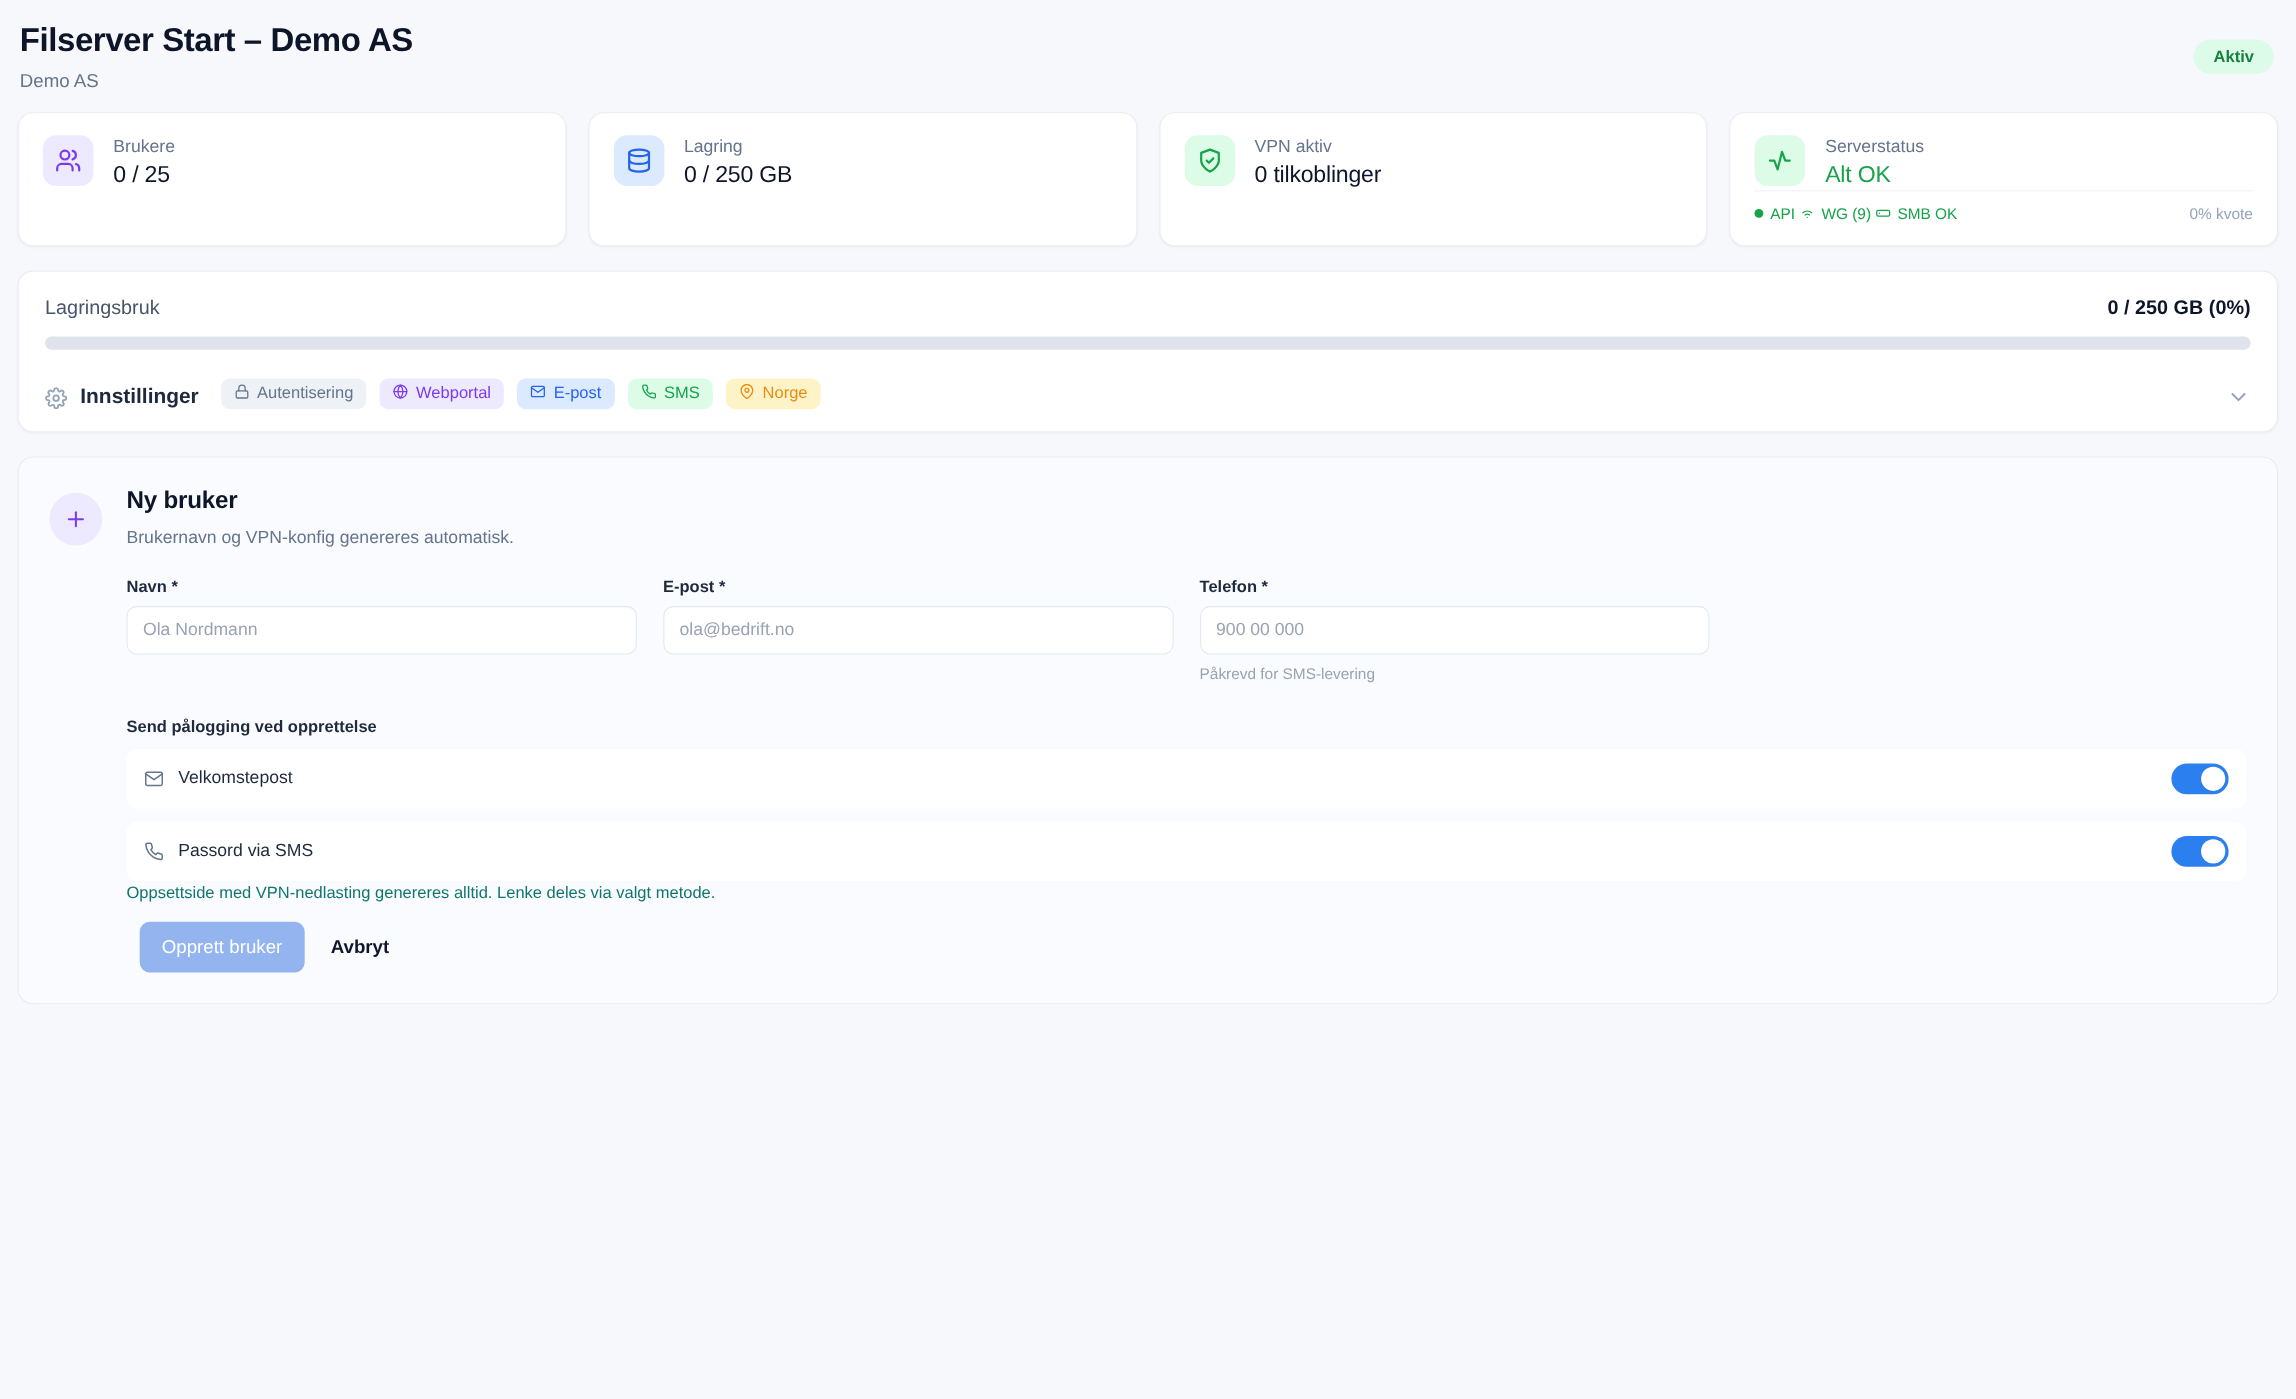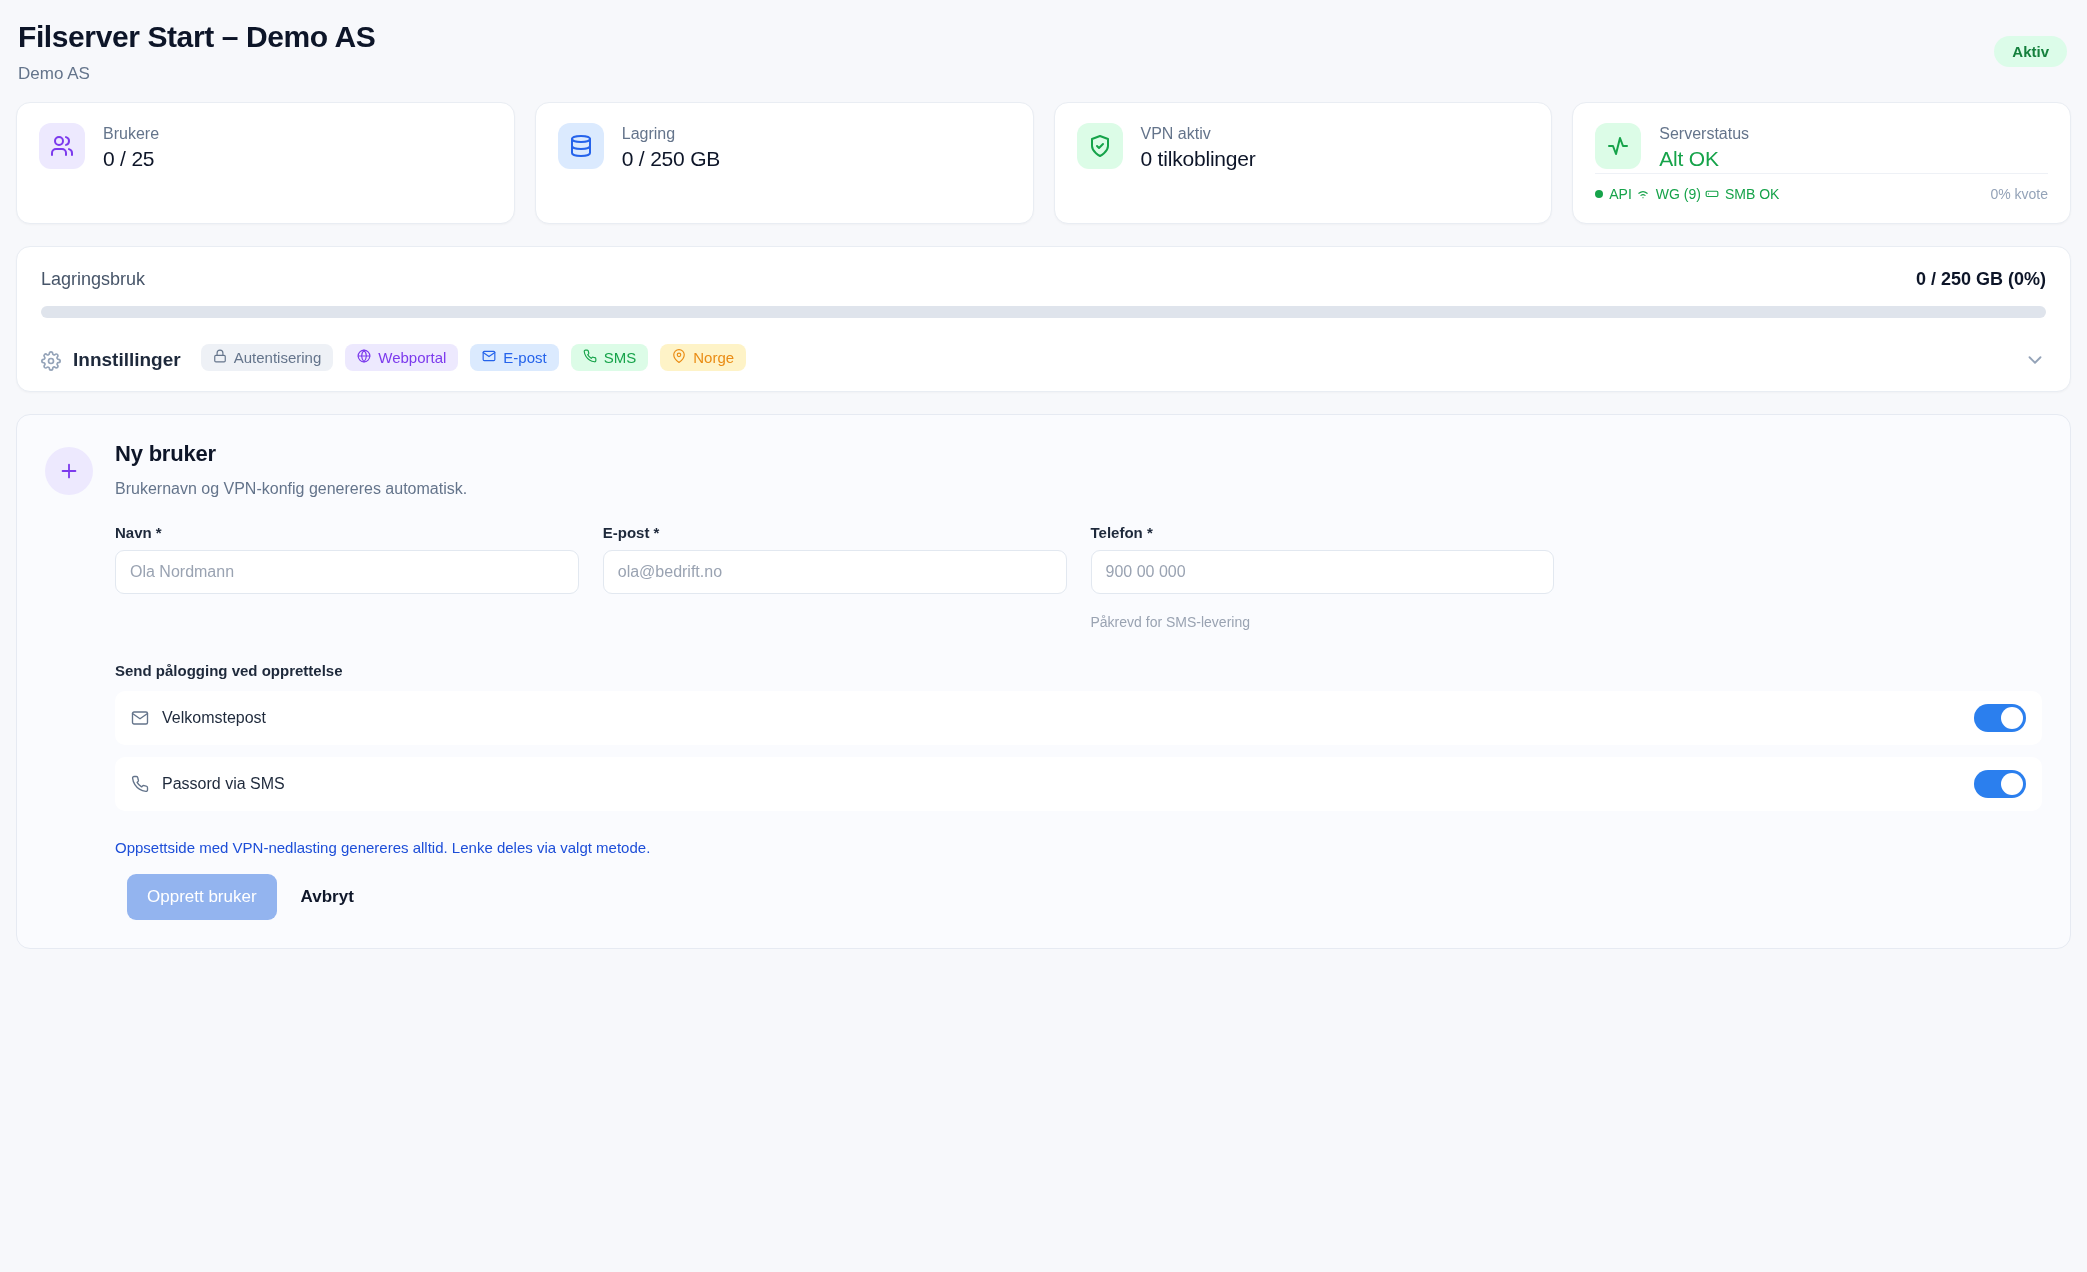--- a/index.html
+++ b/index.html
@@ -104,38 +104,38 @@
     display: grid; grid-template-columns: 1fr 1fr 1fr 1fr; gap: 0 24px; margin-top: 26px;
   }
   .field { margin-bottom: 14px; }
   .field-label { font-size: 15px; font-weight: 600; color: #1e293b; display: block; margin-bottom: 9px; }
   .input {
     width: 100%; height: 44px; border: 1px solid #e2e8f0; border-radius: 9px;
     background: #fff; padding: 0 14px; font-size: 16px; font-family: inherit;
     color: #0f172a;
   }
   .input::placeholder { color: #9aa3b2; }
-  .hint { font-size: 14px; color: #9aa3b2; margin-top: 20px; }
+  .hint { font-size: 14px; color: #9aa3b2; margin-top: 9px; }
 
   .group-label { font-size: 15px; font-weight: 600; color: #1e293b; margin-top: 18px; }
   .toggle-row {
     display: flex; align-items: center; background: #fff; border-radius: 10px;
     padding: 13px 16px; margin-top: 12px;
   }
   .toggle-label { display: flex; align-items: center; gap: 13px; font-size: 16px; color: #1e293b; }
   .toggle-ico { color: #64748b; display: flex; align-items: center; }
   .switch {
     margin-left: auto; width: 52px; height: 28px; border-radius: 999px;
     background: #2b7fee; position: relative; flex: none;
   }
   .switch .knob {
     position: absolute; top: 3px; left: 27px; width: 22px; height: 22px;
     border-radius: 50%; background: #fff;
   }
-  .foot-note { font-size: 15px; color: #1d4ed8; margin-top: 28px; }
+  .foot-note { font-size: 15px; color: #0f766e; margin-top: 2px; }
   .actions { display: flex; align-items: center; gap: 8px; margin-top: 18px; margin-left: 12px; }
   .btn-primary {
     background: #93b4ef; color: #fff; border: none; border-radius: 9px;
     font-size: 17px; font-family: inherit; padding: 13px 20px; cursor: default;
   }
   .btn-ghost {
     background: transparent; border: none; color: #0f172a; font-size: 17px;
     font-family: inherit; font-weight: 600; padding: 13px 16px; cursor: pointer;
   }
 </style>

